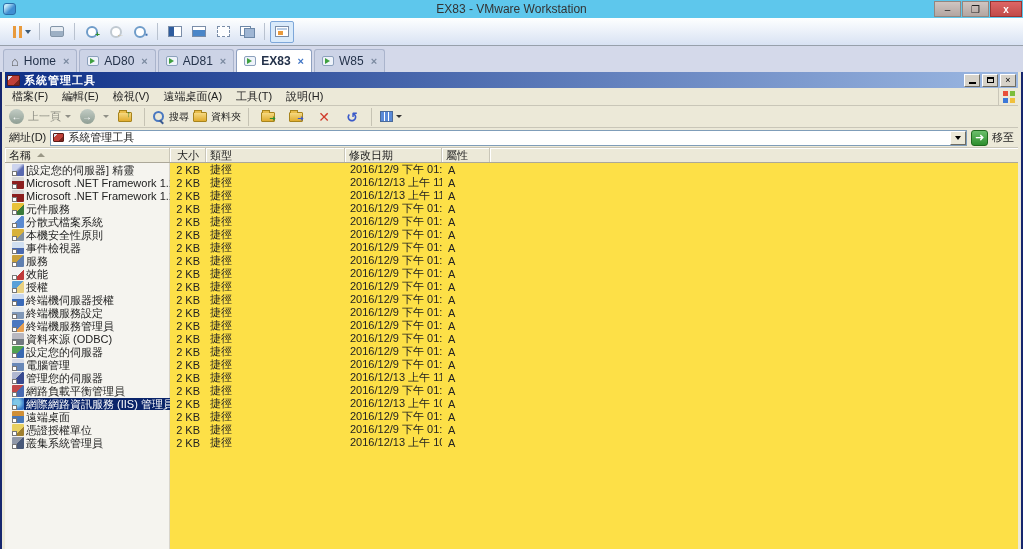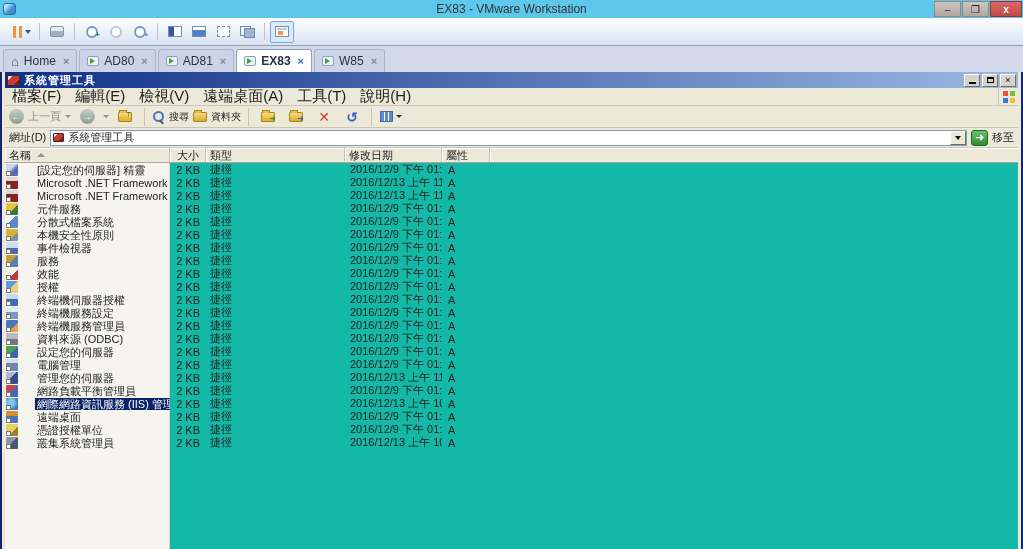--- a/index.html
+++ b/index.html
@@ -53,21 +53,21 @@
   .guest{flex:1;display:flex;flex-direction:column;background:#ece9d8;border-left:2px solid #16266e;border-right:2px solid #16266e;padding:0 3px;min-height:0}
   .g-title{height:16px;flex:none;background:linear-gradient(90deg,#0e2f87,#9cb8e2);display:flex;align-items:center;padding:0 2px;color:#fff}
   .g-title-icon{width:13px;height:11px;margin-right:4px;border-radius:1px;background:linear-gradient(135deg,#e0e4ee 25%,#c04038 25% 75%,#7a2420 75%);border:1px solid #5a1c18}
   .g-title-text{font-weight:bold;font-size:11px;letter-spacing:1px}
   .g-ctrls{margin-left:auto;display:flex;gap:2px}
   .g-btn{width:16px;height:13px;background:#d6d2c9;border:1px solid;border-color:#fff #6f6d64 #6f6d64 #fff;display:flex;align-items:center;justify-content:center;font-size:9px;color:#000;line-height:9px}
   .gb-min{align-items:flex-end}.gb-min i{display:block;width:7px;height:2px;background:#000;margin-bottom:2px}
   .gb-res i{display:block;width:7px;height:6px;border:1px solid #000;border-top-width:2px}
 
   .g-menu{height:18px;flex:none;background:#ece9d8;display:flex;align-items:center;border-bottom:1px solid #c9c6b8;position:relative}
-  .gmenu-item{padding:0 7px;font-size:15px}
+  .gmenu-item{padding:0 7px;font-size:11px}
   .win-flag-wrap{position:absolute;right:0;top:0;bottom:0;width:20px;border-left:1px solid #c9c6b8;display:flex;align-items:center;justify-content:center;background:#ece9d8}
   .win-flag{width:12px;height:12px;background:
     linear-gradient(#e8503a,#e8503a) 0 0/5px 5px no-repeat,
     linear-gradient(#7cbe3c,#7cbe3c) 7px 0/5px 5px no-repeat,
     linear-gradient(#3c78d8,#3c78d8) 0 7px/5px 5px no-repeat,
     linear-gradient(#f0c03c,#f0c03c) 7px 7px/5px 5px no-repeat}
 
   .g-tool{height:22px;flex:none;background:#ece9d8;display:flex;align-items:center;gap:4px;padding-left:4px;border-bottom:1px solid #c9c6b8}
   .gsep{width:1px;height:18px;background:#c6c3b4;margin:0 3px}
   .nav-circle{width:15px;height:15px;border-radius:50%;background:linear-gradient(#c2ccc4,#8f9e94);color:#fff;display:flex;align-items:center;justify-content:center;font-size:10px;line-height:15px}
@@ -86,31 +86,31 @@
   .gt-label{font-size:10px;color:#1d1d1d}
 
   .g-addr{height:20px;flex:none;background:#ece9d8;display:flex;align-items:center;border-bottom:1px solid #c9c6b8;padding-left:4px;gap:4px}
   .addr-input{flex:1;height:16px;background:#fff;border:1px solid #7f9db9;display:flex;align-items:center;padding-left:2px;gap:4px}
   .addr-icon{width:11px;height:9px;border-radius:1px;background:linear-gradient(135deg,#dde1ea 25%,#c04038 25% 75%,#7a2420 75%);border:1px solid #5a1c18}
   .addr-drop{width:16px;height:14px;margin-left:auto;background:#ece9d8;border:1px solid;border-color:#fff #6f6d64 #6f6d64 #fff;display:flex;align-items:center;justify-content:center}
   .addr-drop i{width:0;height:0;border-left:3px solid transparent;border-right:3px solid transparent;border-top:4px solid #000}
   .go-btn{width:17px;height:16px;border-radius:3px;background:linear-gradient(#6cc06c,#2e8f2e);border:1px solid #1e6a1e;color:#fff;font-weight:bold;display:flex;align-items:center;justify-content:center;font-size:11px}
   .go-label{font-size:11px;margin-right:4px}
 
-  .g-list{flex:1;position:relative;background:#14b8a6;overflow:hidden;min-height:0}
+  .g-list{flex:1;position:relative;background:#fde047;overflow:hidden;min-height:0}
   .lheader{height:15px;display:flex;background:#ece9d8;border-bottom:1px solid #aca899;position:relative;z-index:2}
   .hcell{display:flex;align-items:center;font-size:11px;padding-left:4px;border-right:1px solid #c9c6b8;box-shadow:inset 1px 1px 0 #fff}
   .hcell.num{justify-content:flex-end;padding-right:6px}
   .sort-asc{width:0;height:0;border-left:4px solid transparent;border-right:4px solid transparent;border-bottom:4px solid #9a9786;margin-left:6px}
   .c0{width:165px}.c1{width:36px}.c2{width:139px}.c3{width:97px}.c4{width:48px}.cfill{flex:1;border-right:none}
   .name-tint{position:absolute;left:0;top:15px;bottom:0;width:165px;background:#f5f4ef;border-right:1px solid #d8d5cc;z-index:0}
   .rows{position:relative;z-index:1}
   .row{height:13px;display:flex;align-items:center}
   .cell{font-size:11px;white-space:nowrap;overflow:hidden}
-  .cell.c0{display:flex;align-items:center;padding-left:1px;gap:17px}
+  .cell.c0{display:flex;align-items:center;padding-left:7px;gap:0}
   .cell.c1{text-align:right;padding-right:6px}
   .cell.c2{padding-left:4px}.cell.c3{padding-left:5px}.cell.c4{padding-left:6px}
   .nm{padding:0 2px;line-height:12px}
   .nm.sel{background:#0a246a;color:#fff;outline:1px dotted #e8d8a0}
   .fi{position:relative;flex:none;width:12px;height:12px;border-radius:1px;background:#9ab}
   .fi::after{content:"";position:absolute;left:0;bottom:0;width:5px;height:5px;background:#fff;border:1px solid #777;box-sizing:border-box}
   .fi-configure-server-wizard{background:linear-gradient(135deg,#cdd4ee 40%,#5a6ab0 60%)}
   .fi-dotnet-config,.fi-dotnet-wizard{background:linear-gradient(#d8d8d8 30%,#8c1f1f 30%)}
   .fi-component-services{background:linear-gradient(135deg,#e8c23a 55%,#3a7a3a 55%)}
   .fi-distributed-file-system{background:linear-gradient(135deg,#eef3fa 40%,#5a8ad0 40%)}

